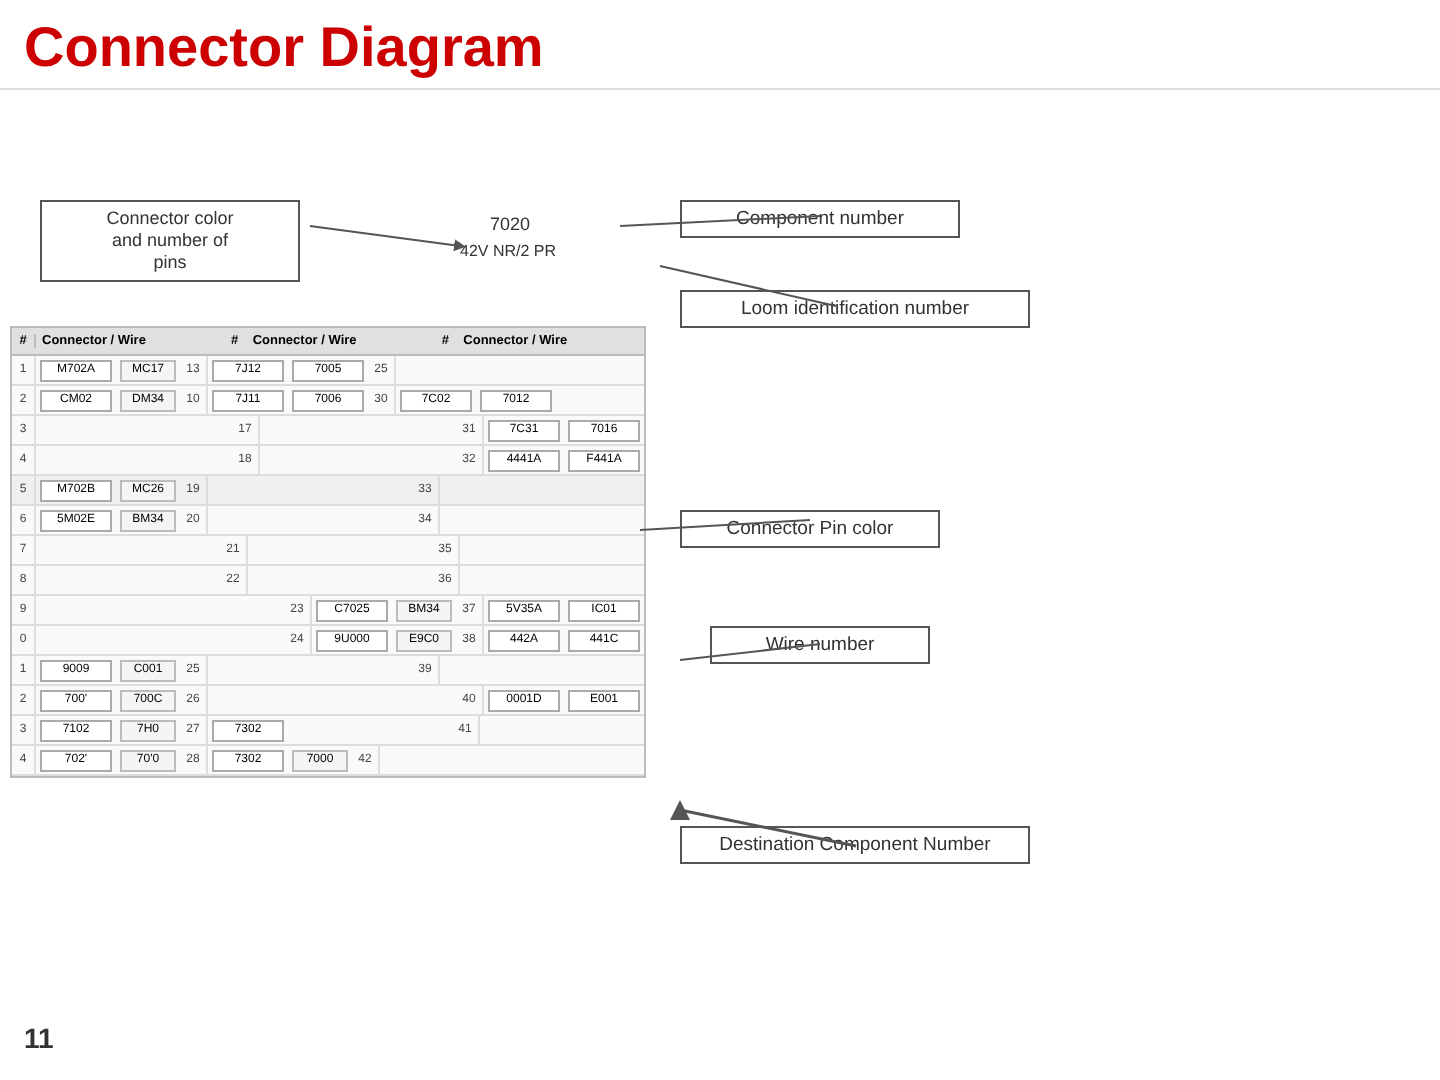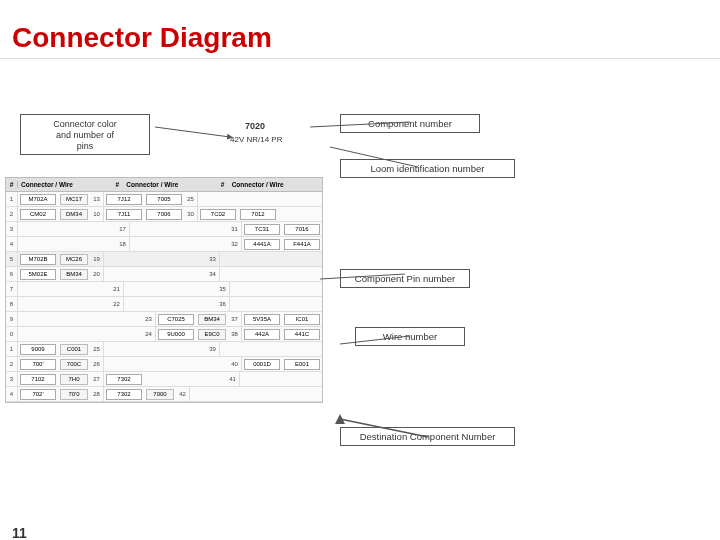--- a/index.html
+++ b/index.html
@@ -8,21 +8,21 @@
       height: 540px;
       font-family: Arial, sans-serif;
       background: #fff;
       overflow: hidden;
       position: relative;
     }
 
     
     .header {
       background: #fff;
-      padding: 22px 12px 4px 12px;
+      padding: 8px 12px 4px 12px;
       border-bottom: 1px solid #ddd;
       display: flex;
       align-items: flex-start;
       justify-content: space-between;
     }
     .page-title {
       font-size: 28px;
       font-weight: bold;
       color: #cc0000;
     }
@@ -150,21 +150,21 @@
       color: #333;
     }
 
     
     .comp-label-7020 {
       position: absolute;
       top: 62px;
       left: 245px;
       font-size: 9px;
       color: #333;
-      font-weight: bold;
+      font-weight: normal;
     }
     .comp-label-42v {
       position: absolute;
       top: 76px;
       left: 230px;
       font-size: 8px;
       color: #333;
     }
 
     
@@ -229,37 +229,37 @@
   <div class="header">
     <div>
       <h1 class="page-title">Connector Diagram</h1>
     </div>
 
   </div>
 
   <div style="position:relative; width:720px; height:490px;">
 
     <div class="comp-label-7020">7020</div>
-    <div class="comp-label-42v">42V NR/14 PR</div>
+    <div class="comp-label-42v">42V NR/2 PR</div>
 
     <div class="callout-connector-color">
       <span style="white-space:pre-line;font-size:9px;">Connector color and number of
 pins</span>
     </div>
 
     <div class="callout-component-number">
       <span style="font-size:9.5px;">Component number</span>
     </div>
 
     <div class="callout-loom-id">
       <span style="font-size:9.5px;">Loom identification number</span>
     </div>
 
     <div class="callout-connector-pin">
-      <span style="font-size:9.5px;">Component Pin number</span>
+      <span style="font-size:9.5px;">Connector Pin color</span>
     </div>
 
     <div class="callout-wire-number">
       <span style="font-size:9.5px;">Wire number</span>
     </div>
 
     <div class="callout-destination">
       <span style="font-size:9.5px;">Destination Component Number</span>
     </div>
 

